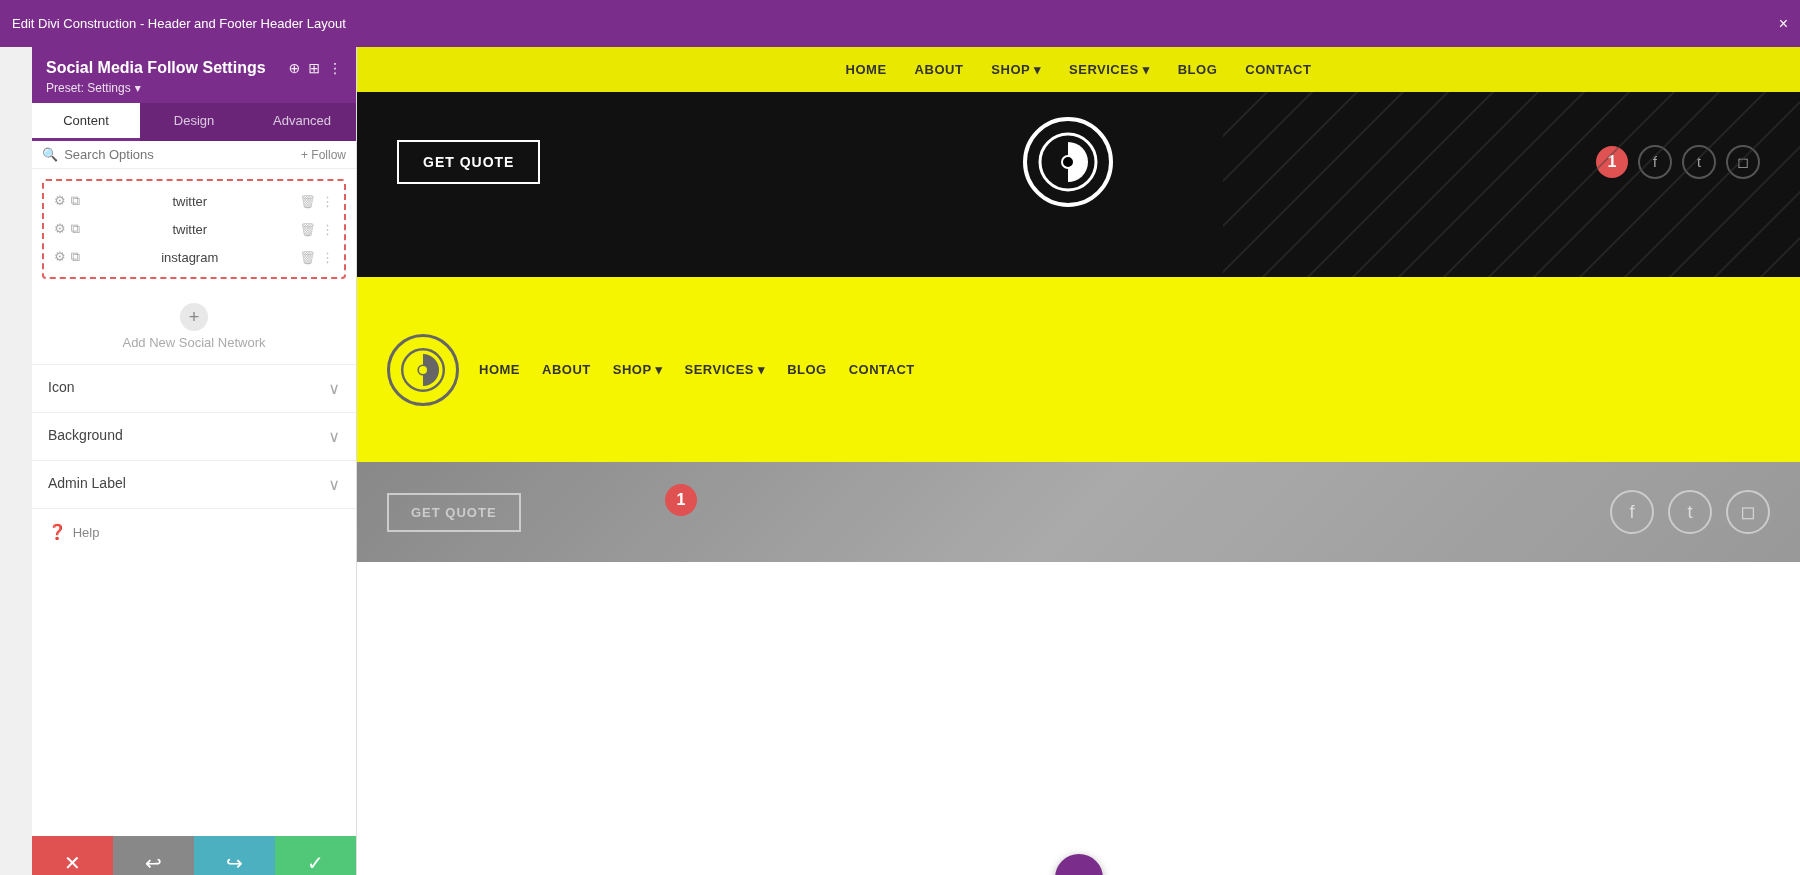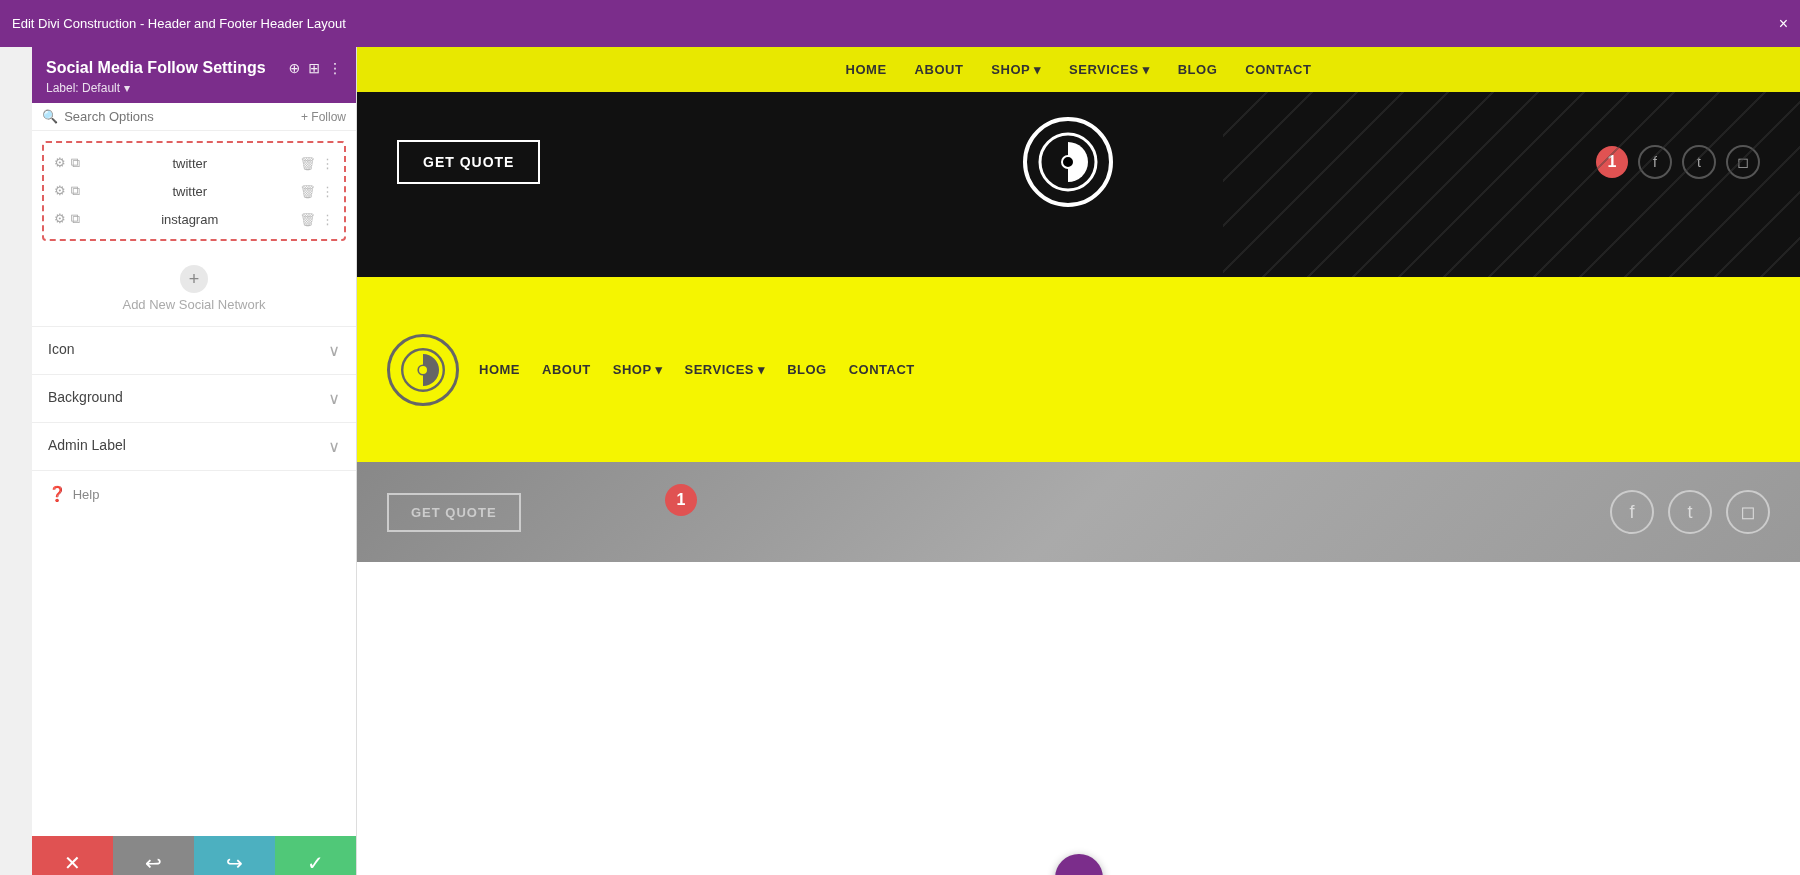--- a/index.html
+++ b/index.html
@@ -443,25 +443,36 @@
     <div class="panel-header">
       <div class="panel-title-row">
         <span class="panel-title">Social Media Follow Settings</span>
         <div class="panel-title-icons">
           <span>⊕</span>
           <span>⊞</span>
           <span>⋮</span>
         </div>
       </div>
       <div class="panel-preset">
-        <span>Label: Default</span>
+        <span>Preset: Settings</span>
         <span>▾</span>
       </div>
     </div>
 
+    <div class="panel-tabs">
+      <div class="panel-tab active">
+        <span>Content</span>
+      </div>
+      <div class="panel-tab">
+        <span>Design</span>
+      </div>
+      <div class="panel-tab">
+        <span>Advanced</span>
+      </div>
+    </div>
 
     <div class="search-bar">
       <span style="color:#bbb;font-size:13px;">🔍</span>
       <input class="search-input" type="text" placeholder="Search Options" style="">
       <button class="filter-btn">+ Follow</button>
     </div>
 
     <div class="social-list-container">
       <div class="social-list-box">
 

